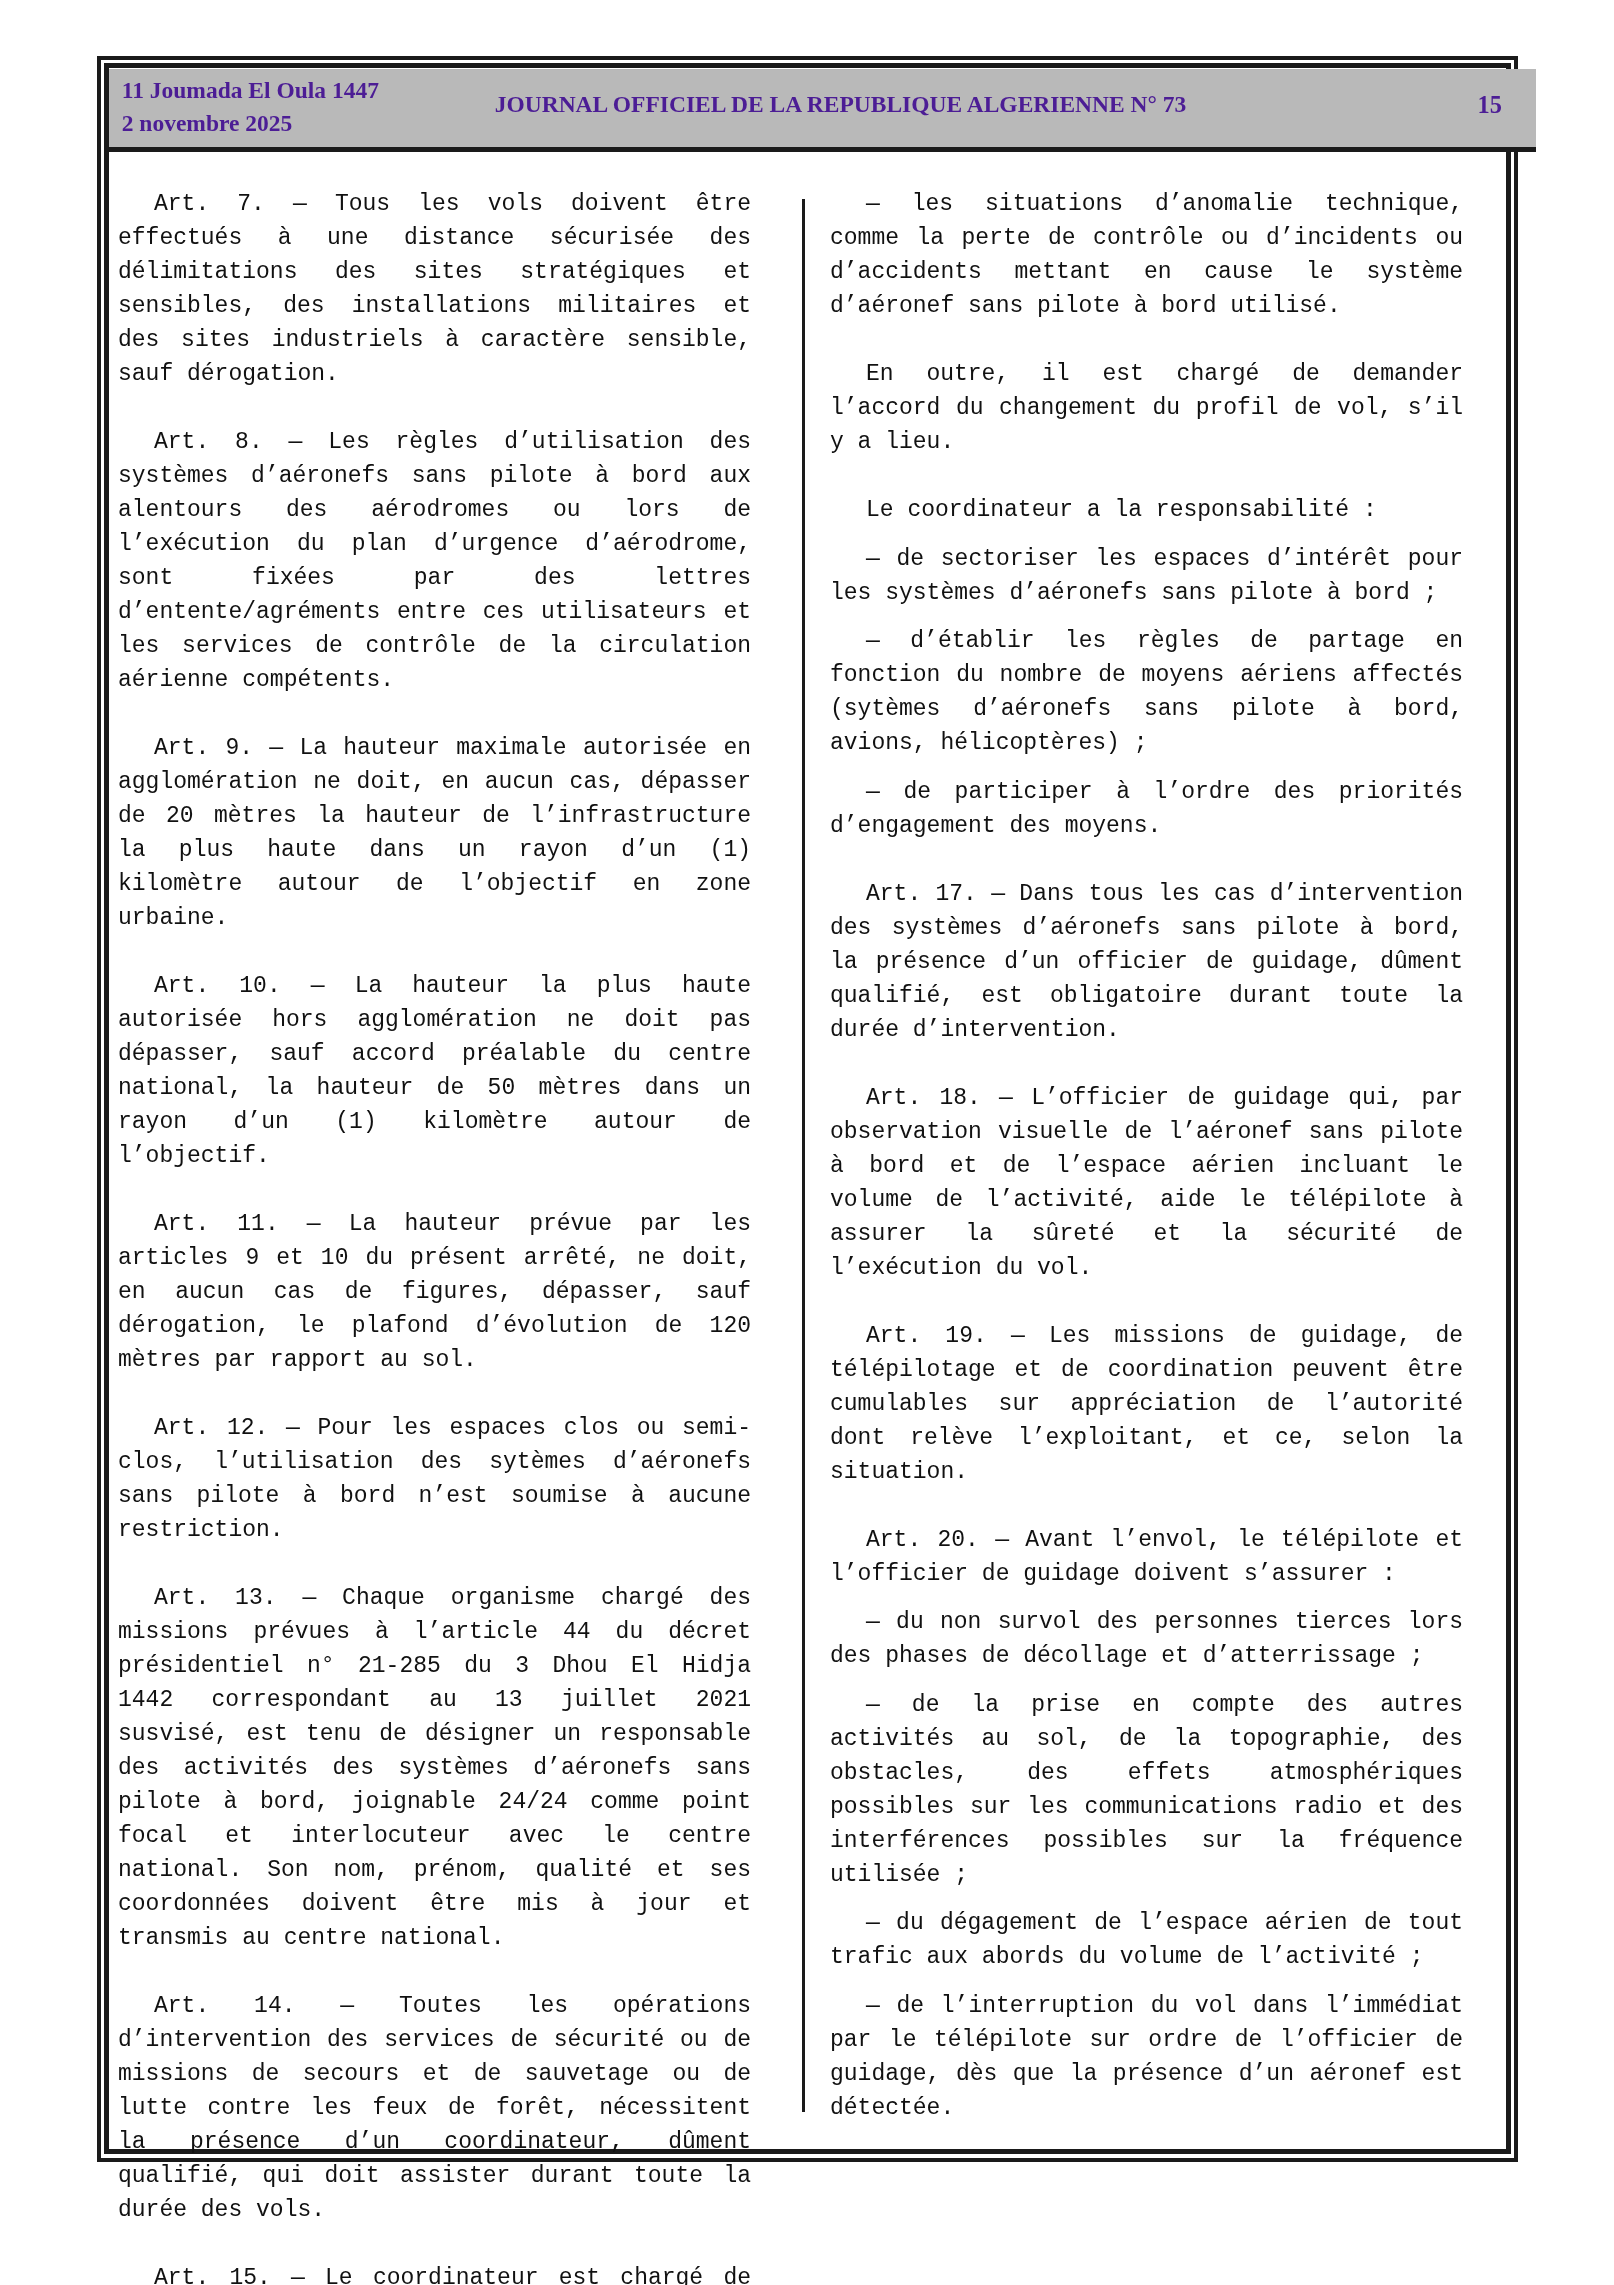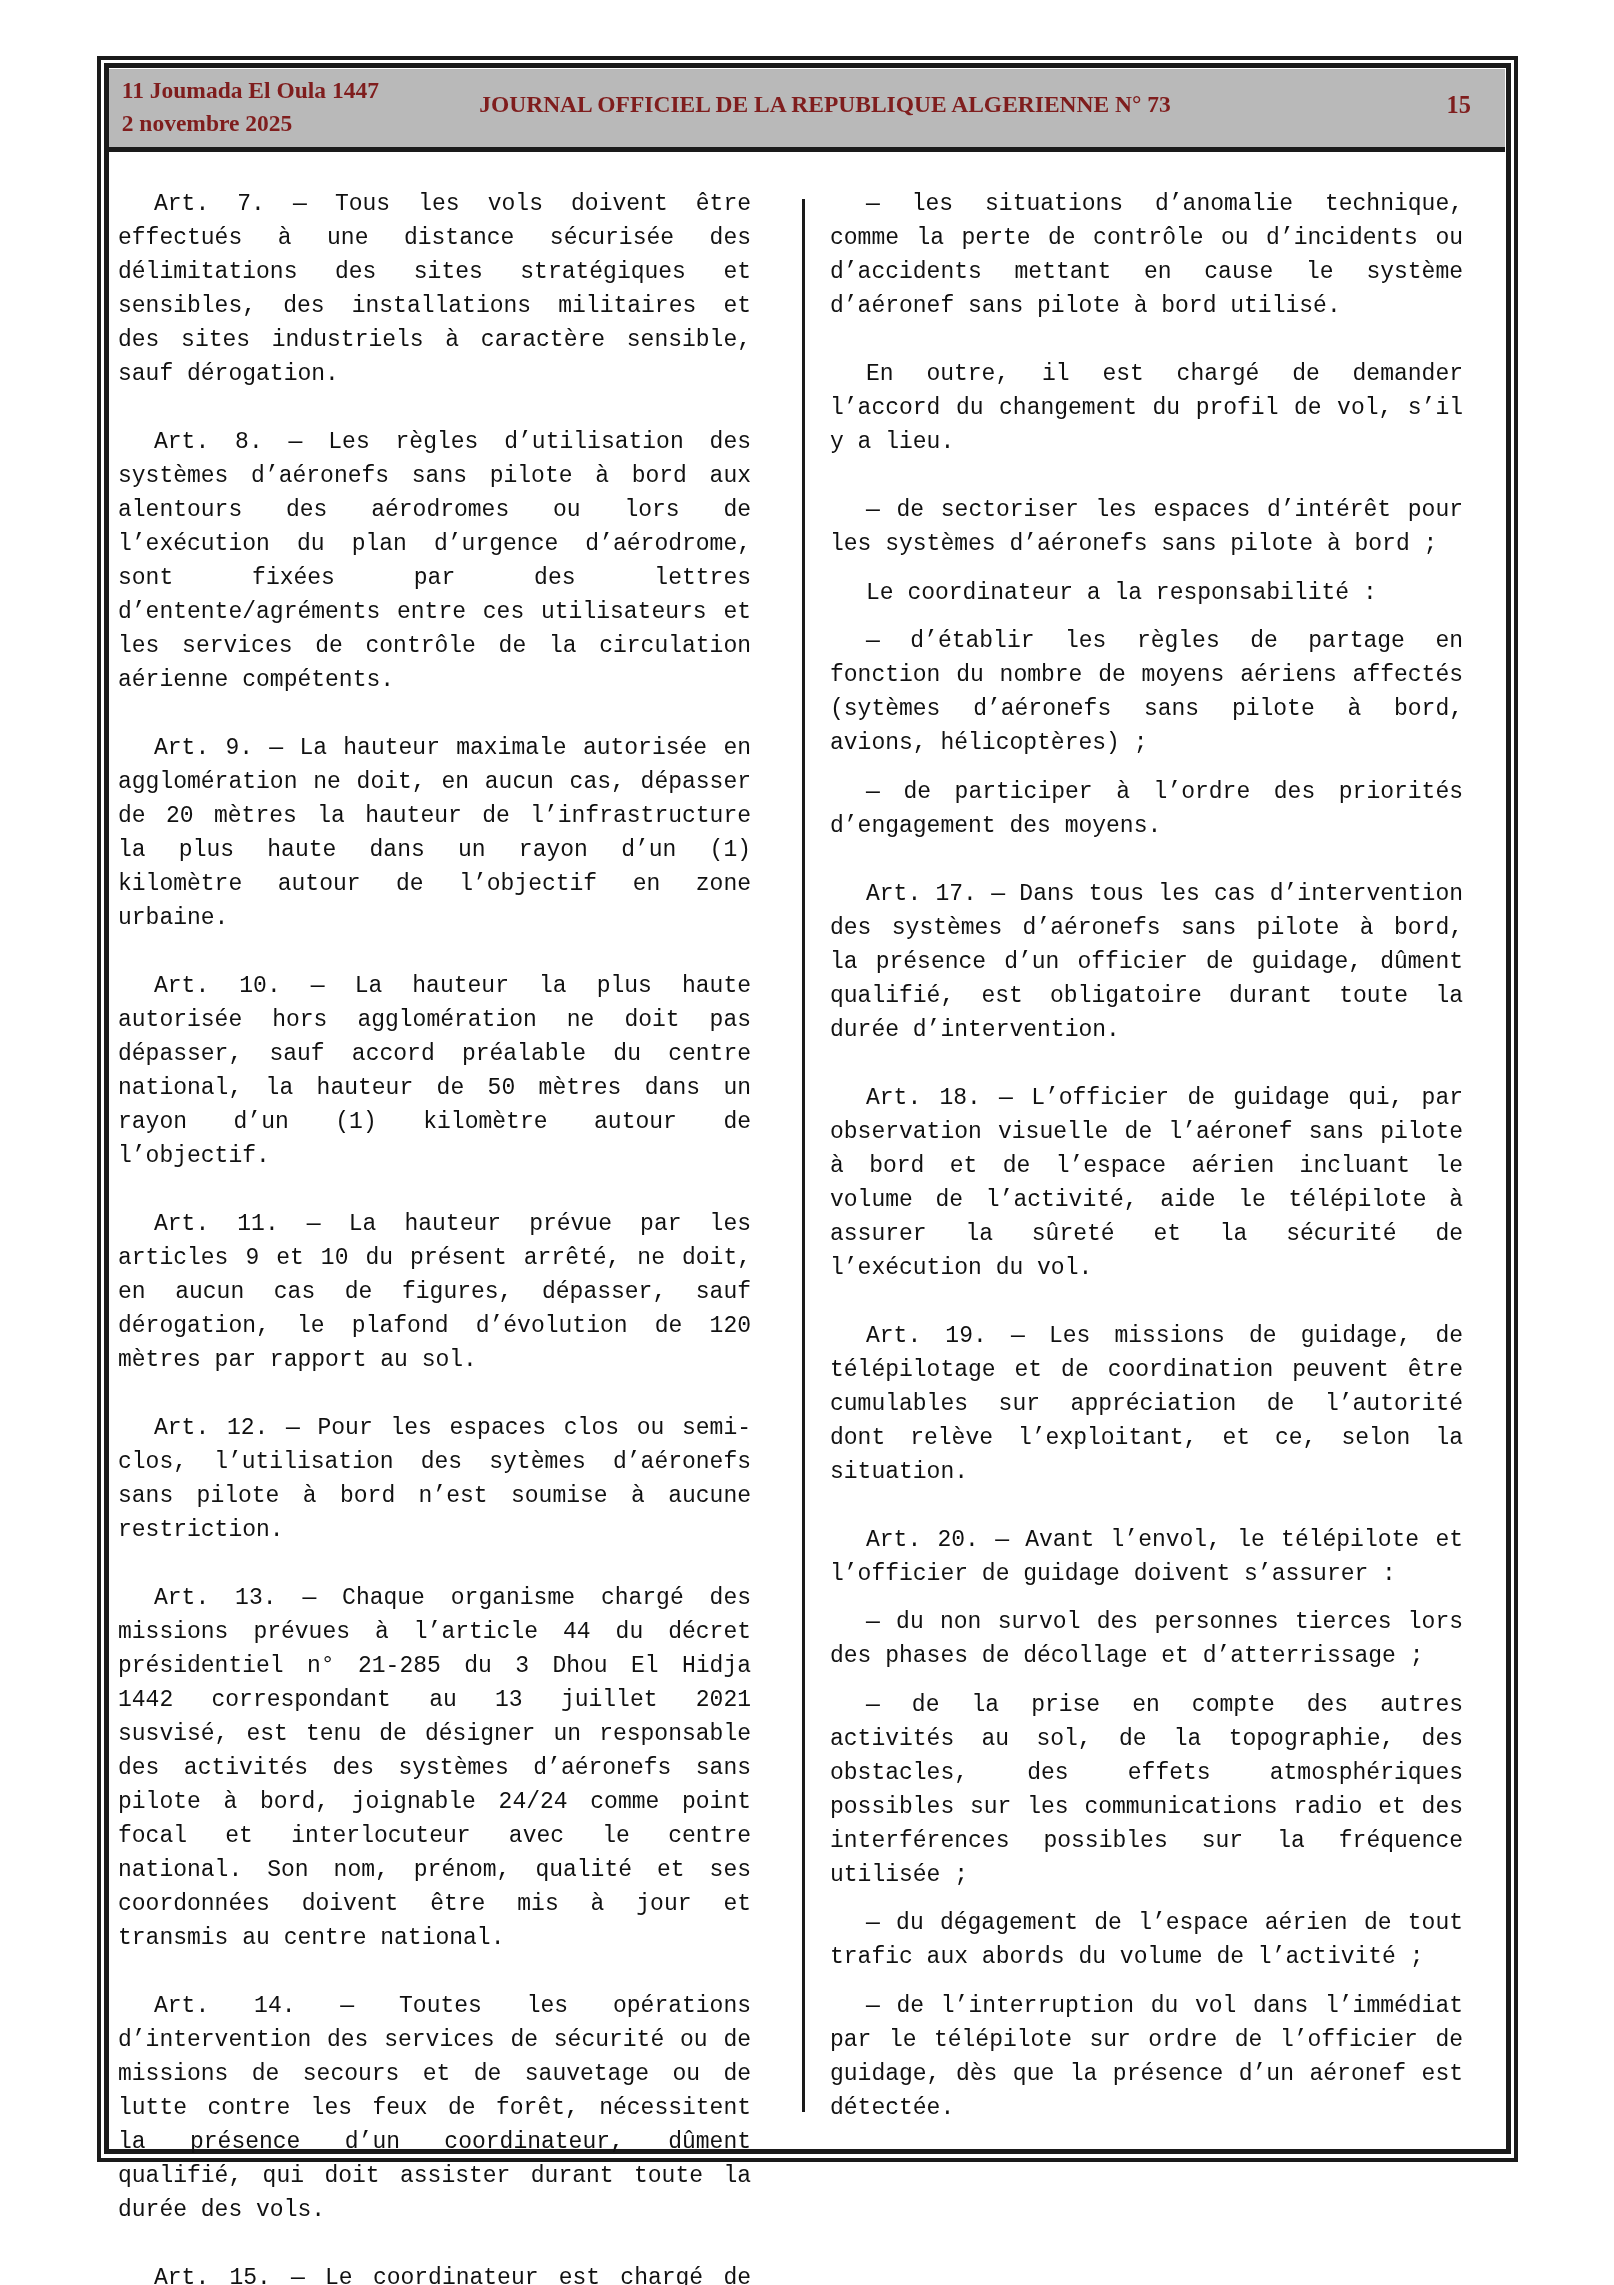--- a/index.html
+++ b/index.html
@@ -8,21 +8,21 @@
     position: absolute; left: 97px; top: 56px; width: 1421px; height: 2106px;
     border: 4.5px solid #1a1a1a; box-sizing: border-box;
   }
   .frame-inner {
     position: absolute; left: 104px; top: 63px; width: 1407px; height: 2091px;
     border: 5.4px solid #1a1a1a; box-sizing: border-box;
   }
   .header {
     position: absolute; left: 109px; top: 69px; width: 1396px; height: 78px;
     background: #b9b9b9; border-bottom: 5.4px solid #1a1a1a;
-    font-family: "Liberation Serif", serif; font-weight: bold; color: #7f1d1d;
+    font-family: "Liberation Serif", serif; font-weight: bold; color: #4c1d95; padding-left: 31px;
   }
   .hdr-date { position: absolute; left: 12.7px; top: 5.4px; font-size: 23.5px; line-height: 33px; }
   .hdr-title { position: absolute; left: 0; right: 0; top: 22px; text-align: center; font-size: 23.5px; padding-left: 36px; }
   .hdr-page { position: absolute; right: 34px; top: 22px; font-size: 24.4px; }
   .col {
     position: absolute; top: 187px; width: 633px;
     font-family: Liberation Mono, monospace; font-size: 23px; line-height: 34px;
     color: #111; text-align: justify;
   }
   .col-left { left: 118px; }
@@ -59,22 +59,22 @@
     <p class="para gap-lg">Art. 13. — Chaque organisme chargé des missions prévues à l’article 44 du décret présidentiel n° 21-285 du 3 Dhou El Hidja 1442 correspondant au 13 juillet 2021 susvisé, est tenu de désigner un responsable des activités des systèmes d’aéronefs sans pilote à bord, joignable 24/24 comme point focal et interlocuteur avec le centre national. Son nom, prénom, qualité et ses coordonnées doivent être mis à jour et transmis au centre national.</p>
     <p class="para gap-lg">Art. 14. — Toutes les opérations d’intervention des services de sécurité ou de missions de secours et de sauvetage ou de lutte contre les feux de forêt, nécessitent la présence d’un coordinateur, dûment qualifié, qui doit assister durant toute la durée des vols.</p>
     <p class="para gap-lg">Art. 15. — Le coordinateur est chargé de réaliser l’interface avec le personnel engagé dans les opérations et doit être en contact radio ou filaire direct avec le centre des opérations compétent, à l’effet de recevoir et/ou de fournir toutes les informations opérationnelles relatives à l’utilisation des systèmes d’aéronefs sans pilote à bord.</p>
     <p class="para gap-sm">Art. 16. — Le coordinateur est chargé d’informer le centre opérationnel compétent de :</p>
     <p class="para gap-sm">— l’heure de début des vols ;</p>
   </div>
 <div class="divider"></div>
 <div class="col col-right" id="col-right">
     <p class="para gap-lg">— les situations d’anomalie technique, comme la perte de contrôle ou d’incidents ou d’accidents mettant en cause le système d’aéronef sans pilote à bord utilisé.</p>
     <p class="para gap-lg">En outre, il est chargé de demander l’accord du changement du profil de vol, s’il y a lieu.</p>
+    <p class="para gap-sm">Le coordinateur a la responsabilité :</p>
     <p class="para gap-sm">— de sectoriser les espaces d’intérêt pour les systèmes d’aéronefs sans pilote à bord ;</p>
-    <p class="para gap-sm">Le coordinateur a la responsabilité :</p>
     <p class="para gap-sm">— d’établir les règles de partage en fonction du nombre de moyens aériens affectés  (sytèmes d’aéronefs sans pilote à bord, avions, hélicoptères) ;</p>
     <p class="para gap-lg">— de participer à l’ordre des priorités d’engagement des moyens.</p>
     <p class="para gap-lg">Art. 17. — Dans tous les cas d’intervention des systèmes d’aéronefs sans pilote à bord, la présence d’un officier de guidage, dûment qualifié, est obligatoire durant toute la durée d’intervention.</p>
     <p class="para gap-lg">Art. 18. — L’officier de guidage qui, par observation visuelle de l’aéronef sans pilote à bord et de l’espace aérien incluant le volume de l’activité, aide le télépilote à assurer la sûreté et la sécurité de l’exécution du vol.</p>
     <p class="para gap-lg">Art. 19. — Les missions de guidage, de télépilotage et de coordination peuvent être cumulables sur appréciation de l’autorité dont relève l’exploitant, et ce, selon la situation.</p>
     <p class="para gap-sm">Art. 20. — Avant l’envol, le télépilote et l’officier de guidage doivent s’assurer :</p>
     <p class="para gap-sm">— du non survol des personnes tierces lors des phases de décollage et d’atterrissage ;</p>
     <p class="para gap-sm">— de la prise en compte des autres activités au sol, de la topographie, des obstacles, des effets atmosphériques possibles sur les communications radio et des interférences possibles sur la fréquence utilisée ;</p>
     <p class="para gap-sm">— du dégagement de l’espace aérien de tout trafic aux abords du volume de l’activité ;</p>
     <p class="para gap-sm">— de l’interruption du vol dans l’immédiat par le télépilote sur ordre de l’officier de guidage, dès que la présence d’un aéronef est détectée.</p>

